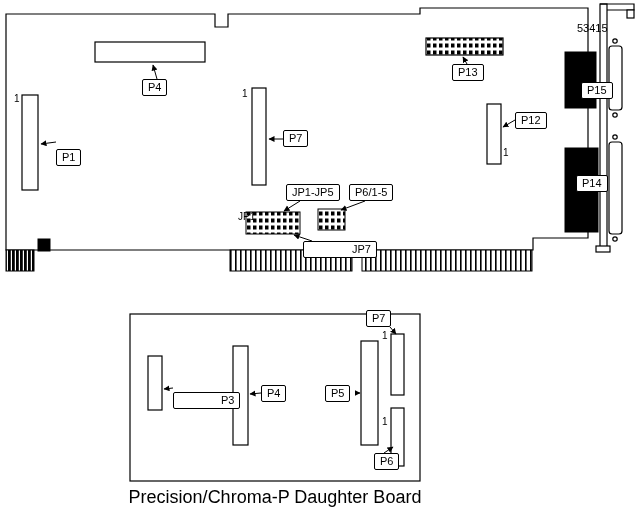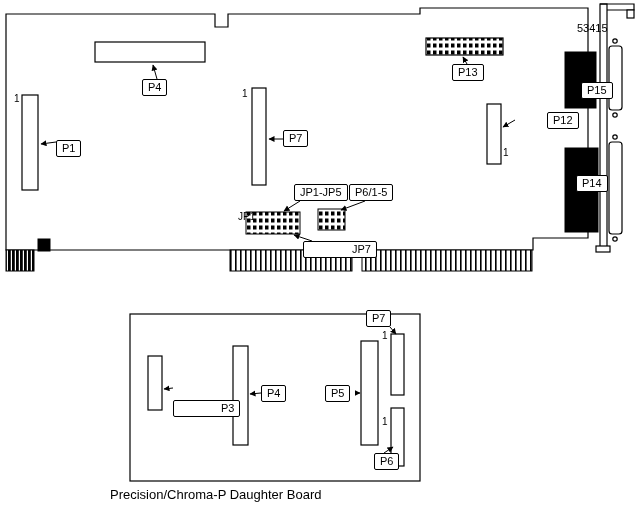--- a/index.html
+++ b/index.html
@@ -32,22 +32,23 @@
     line-height: 12px;
     white-space: nowrap;
   }
   .txt.small { font-size: 10px; }
   .caption {
     position: absolute;
     z-index: 2;
     left: 110px;
     top: 487px;
     width: 330px;
+    text-align: center;
     color: #000;
-    font-size: 13px;
+    font-size: 18px;
   }
 </style>
 </head>
 <body>
 
 <div class="stage">
 
   <svg class="layer" width="637" height="513" viewBox="0 0 637 513">
     <defs>
       <pattern id="pins" width="6" height="7" patternUnits="userSpaceOnUse">
@@ -119,38 +120,38 @@
       <line x1="365" y1="201" x2="341" y2="210" marker-end="url(#arr)"></line>
       <line x1="312" y1="241" x2="294" y2="235" marker-end="url(#arr)"></line>
       <line x1="173" y1="388" x2="164" y2="389" marker-end="url(#arr)"></line>
       <line x1="261" y1="393" x2="250" y2="394" marker-end="url(#arr)"></line>
       <line x1="355" y1="393" x2="360" y2="393" marker-end="url(#arr)"></line>
       <line x1="390" y1="327" x2="396" y2="334" marker-end="url(#arr)"></line>
       <line x1="384" y1="453" x2="393" y2="447" marker-end="url(#arr)"></line>
     </g>
   </svg>
 
-  <div class="callout" style="left:56px;  top:140px;">P1</div>
+  <div class="callout" style="left:56px;  top:149px;">P1</div>
   <div class="callout" style="left:142px; top:79px;">P4</div>
   <div class="callout" style="left:283px; top:130px;">P7</div>
   <div class="callout" style="left:452px; top:64px;">P13</div>
-  <div class="callout" style="left:515px; top:112px;margin-left:32px;">P12</div>
+  <div class="callout" style="left:515px; top:112px;">P12</div>
   <div class="callout" style="left:581px; top:82px;">P15</div>
   <div class="callout" style="left:576px; top:175px;">P14</div>
-  <div class="callout" style="left:294px; top:184px;">JP1-JP5</div>
+  <div class="callout" style="left:286px; top:184px;">JP1-JP5</div>
   <div class="callout" style="left:349px; top:184px;">P6/1-5</div>
   <div class="callout" style="left:303px; top:241px;padding-left:48px;">JP7</div>
 
   <div class="txt" style="left:538px; top:22px;margin-left:39px;">53415</div>
   <div class="txt small" style="left:238px; top:199px;margin-top:12px;">JP1</div>
   <div class="txt small" style="left:14px;  top:93px;">1</div>
   <div class="txt small" style="left:242px; top:88px;">1</div>
   <div class="txt small" style="left:503px; top:147px;">1</div>
 
-  <div class="callout" style="left:173px; top:400px;padding-left:47px;">P3</div>
+  <div class="callout" style="left:173px; top:392px;padding-left:47px;">P3</div>
   <div class="callout" style="left:261px; top:385px;">P4</div>
   <div class="callout" style="left:325px; top:385px;">P5</div>
   <div class="callout" style="left:366px; top:310px;">P7</div>
   <div class="callout" style="left:374px; top:453px;">P6</div>
 
   <div class="txt small" style="left:382px; top:330px;">1</div>
   <div class="txt small" style="left:382px; top:416px;">1</div>
 
   <div class="caption">Precision/Chroma-P Daughter Board</div>
 

